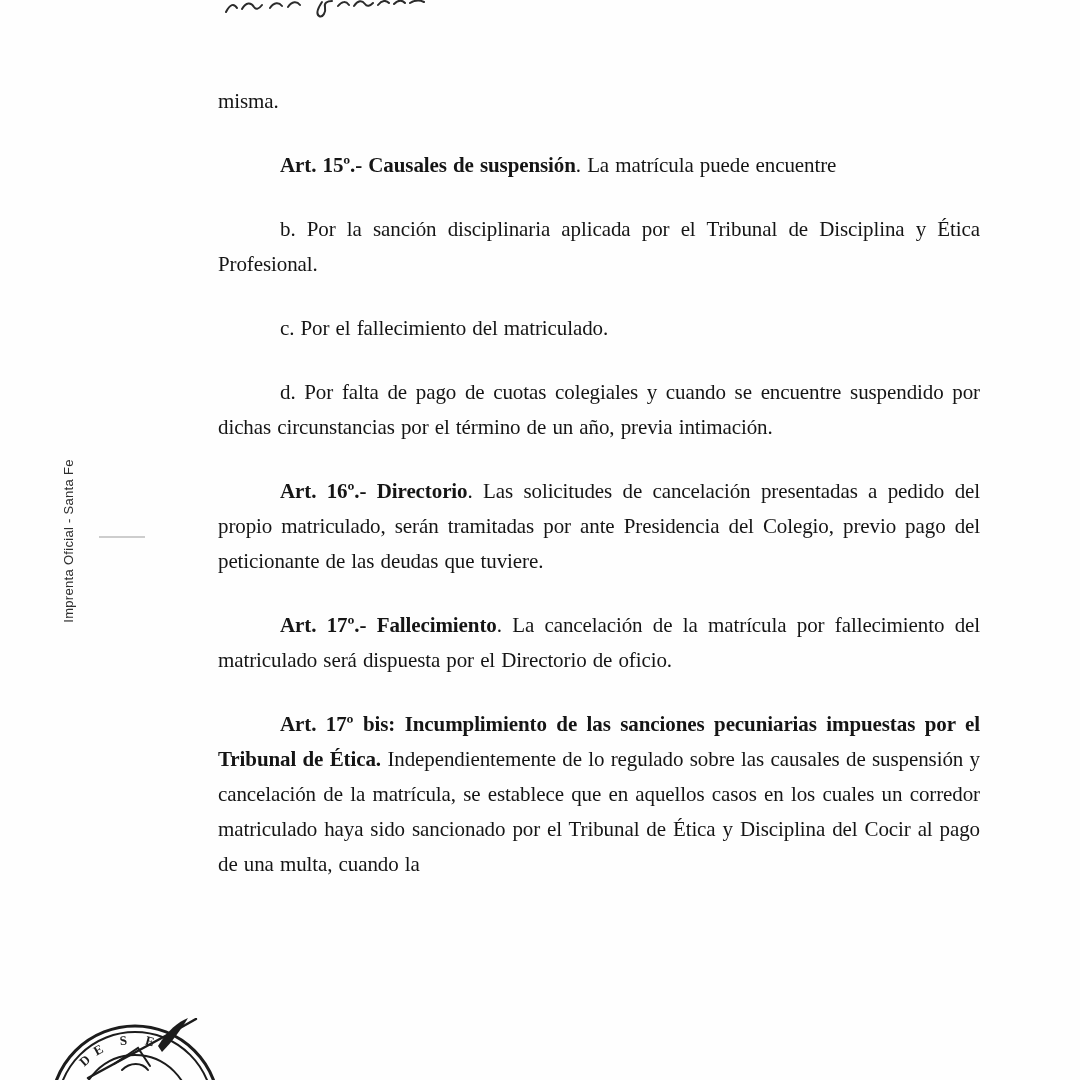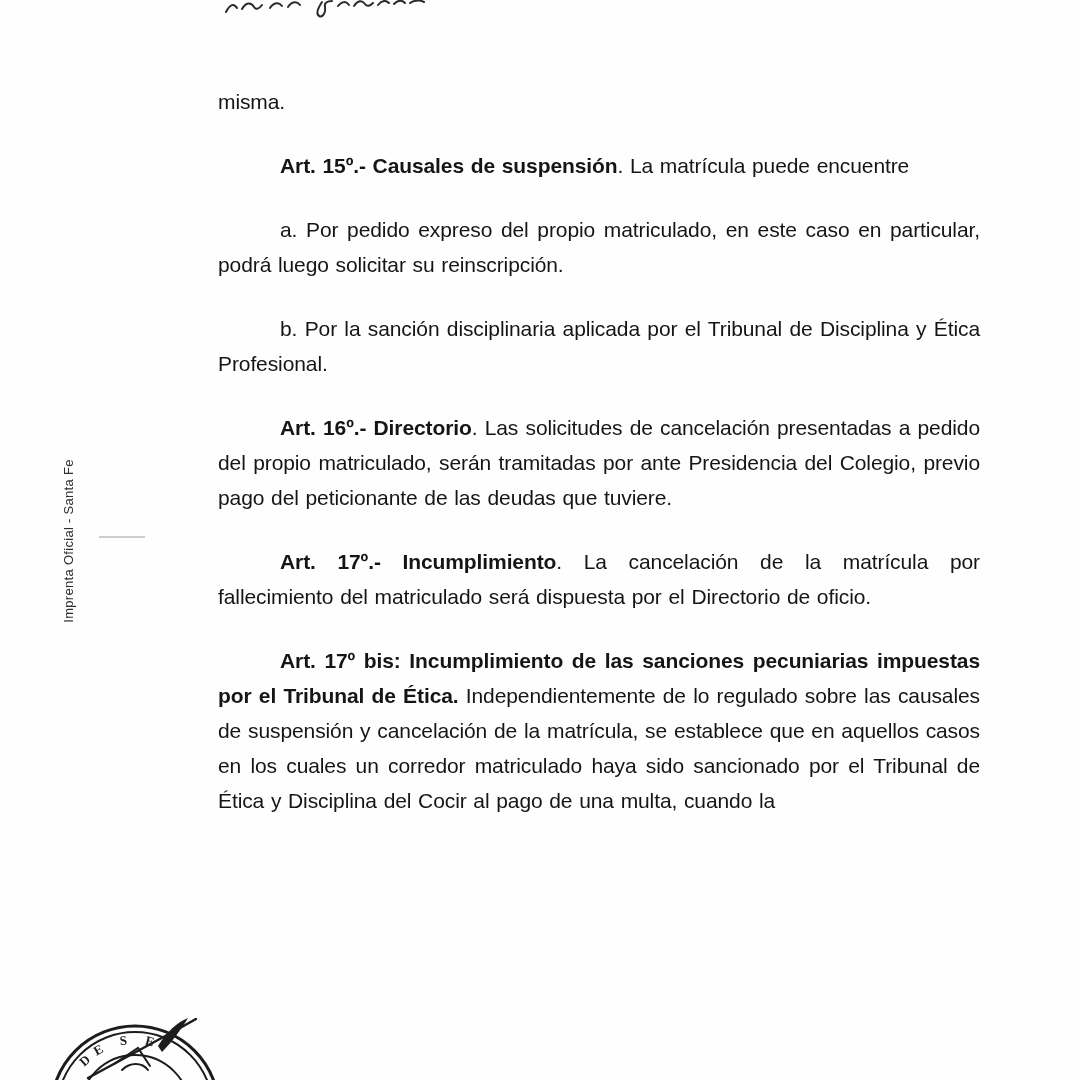--- a/index.html
+++ b/index.html
@@ -21,20 +21,21 @@
     color: #151515;
     font-size: 21px;
     line-height: 35px;
     letter-spacing: -0.1px;
   }
   .para {
     margin: 0 8px 29px 0;
     text-align: justify;
     text-indent: 62px;
     word-spacing: 1px;
+    font-family: Liberation Serif, serif;
   }
   .para.no-indent { text-indent: 0; }
   .para b { font-weight: bold; }
 
   
   .imprint {
     position: absolute;
     left: -16px; top: 532px;
     width: 172px; height: 18px;
     text-align: center;
@@ -80,24 +81,25 @@
              M156,5 C160,0 164,0 167,3 M172,4 C176,0 180,0 183,3 M188,3 C193,0 198,0 202,2" stroke="#2b2b2b" stroke-width="2" stroke-linecap="round"></path>
   </svg>
 
   <div class="imprint">Imprenta Oficial - Santa Fe</div>
 
   <div class="fold-mark"></div>
 
   <div class="body-text">
     <p class="para no-indent"><b></b><span>misma.</span></p>
     <p class="para"><b>Art. 15º.- Causales de suspensión</b><span>. La matrícula puede encuentre</span></p>
-    <p class="para"><b></b><span>a. Por pedido expreso del propio matriculado, en este caso en particular, podrá luego solicitar su reinscripción.</span></p>
     <p class="para"><b></b><span>b. Por la sanción disciplinaria aplicada por el Tribunal de Disciplina y Ética Profesional.</span></p>
+    <p class="para"><b></b><span>c. Por el fallecimiento del matriculado.</span></p>
+    <p class="para"><b></b><span>d. Por falta de pago de cuotas colegiales y cuando se encuentre suspendido por dichas circunstancias por el término de un año, previa intimación.</span></p>
     <p class="para"><b>Art. 16º.- Directorio</b><span>. Las solicitudes de cancelación presentadas a pedido del propio matriculado, serán tramitadas por ante Presidencia del Colegio, previo pago del peticionante de las deudas que tuviere.</span></p>
-    <p class="para"><b>Art. 17º.- Incumplimiento</b><span>. La cancelación de la matrícula por fallecimiento del matriculado será dispuesta por el Directorio de oficio.</span></p>
+    <p class="para"><b>Art. 17º.- Fallecimiento</b><span>. La cancelación de la matrícula por fallecimiento del matriculado será dispuesta por el Directorio de oficio.</span></p>
     <p class="para"><b>Art. 17º bis: Incumplimiento de las sanciones pecuniarias impuestas por el Tribunal de Ética.</b><span> Independientemente de lo regulado sobre las causales de suspensión y cancelación de la matrícula, se establece que en aquellos casos en los cuales un corredor matriculado haya sido sancionado por el Tribunal de Ética y Disciplina del Cocir al pago de una multa, cuando la</span></p>
   </div>
 
   <svg class="stamp" viewBox="0 0 230 62">
     <defs>
       <path id="sealArc" d="M 39,92 A 66,66 0 0 1 171,92" fill="none"></path>
     </defs>
 
     <circle cx="105" cy="92" r="84" fill="none" stroke="#1c1c1c" stroke-width="3"></circle>
     <circle cx="105" cy="92" r="78" fill="none" stroke="#1c1c1c" stroke-width="2"></circle>

